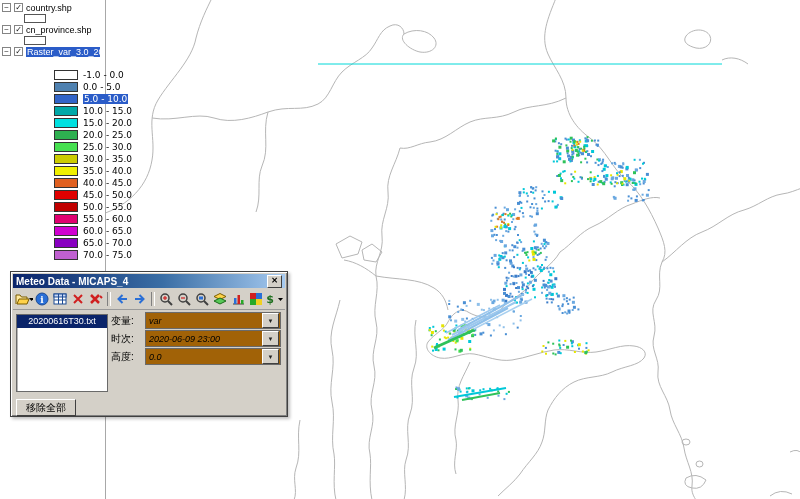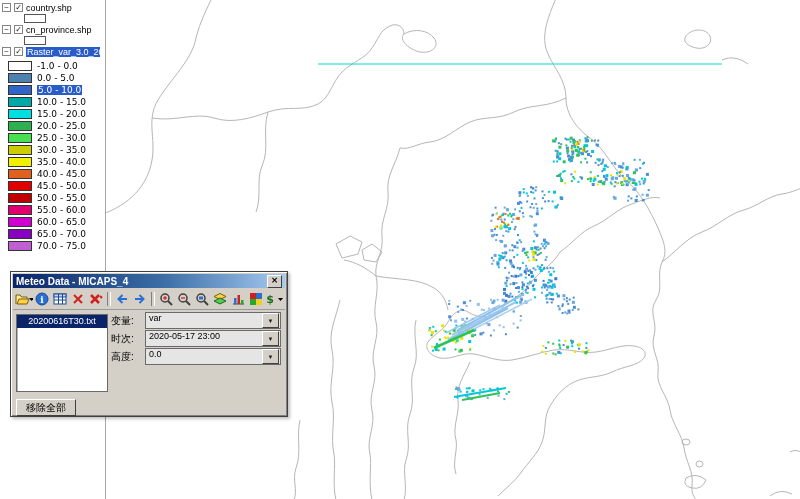--- a/index.html
+++ b/index.html
@@ -12,21 +12,21 @@
                 border-right:1px solid #a8a8a8;z-index:1;padding-top:2px;box-sizing:border-box;}
   .layer-row{display:flex;align-items:center;height:11px;padding-left:2px;gap:3px;font-size:9px;color:#000;}
   .expand-box{width:9px;height:9px;border:1px solid #848484;background:#fff;font-size:8px;line-height:8px;
               text-align:center;color:#333;box-sizing:border-box;flex:0 0 auto;}
   .checkbox{width:9px;height:9px;border:1px solid #848484;background:#fff;font-size:8px;line-height:8px;
             text-align:center;color:#111;box-sizing:border-box;flex:0 0 auto;}
   .layer-label{white-space:nowrap;overflow:hidden;max-width:72px;}
   .layer-row.selected .layer-label{background:#2a5cc8;color:#fff;padding:0 1px;}
   .swatch-row{height:11px;padding-left:24px;display:flex;align-items:center;}
   .poly-swatch{width:20px;height:7px;border:1px solid #555;background:#fff;}
-  #legend-list{margin-top:3px;}
+  #legend-list{margin-top:12px;padding-left:46px;}
   .legend-row{display:flex;align-items:center;height:12px;padding-left:8px;gap:5px;}
   .legend-swatch{width:22px;height:8px;border:1px solid #333;flex:0 0 auto;}
   .legend-label{font-size:9px;font-family:"DejaVu Sans",sans-serif;color:#000;white-space:nowrap;}
   .legend-row.sel .legend-label{background:#2a5cc8;color:#fff;padding:0 1px;}
   
   #dialog{position:absolute;left:10px;top:271px;width:278px;height:146px;background:#d4d0c8;
           border:1px solid #404040;box-shadow:inset 1px 1px 0 #fff,inset -1px -1px 0 #808080,2px 2px 3px rgba(0,0,0,.25);
           z-index:3;box-sizing:border-box;}
   .titlebar{position:absolute;left:2px;top:2px;right:2px;height:14px;
             background:linear-gradient(90deg,#0a246a,#3a6ea5 55%,#a6caf0);color:#fff;display:flex;
@@ -37,22 +37,22 @@
            padding:0 2px;border-bottom:1px solid #9a9a9a;}
   .tb-btn{width:18px;height:17px;display:flex;align-items:center;justify-content:center;}
   .tb-sep{width:2px;height:14px;border-left:1px solid #808080;border-right:1px solid #fff;margin:0 2px;}
   #file-list{position:absolute;left:5px;top:42px;width:90px;height:76px;background:#fff;
              border:1px solid #6a6a6a;box-shadow:inset 1px 1px 0 #b8b8b8;overflow:hidden;}
   .file-item{height:13px;font-size:9px;padding:0 2px;line-height:13px;white-space:nowrap;overflow:hidden;}
   .file-item.sel{background:#0a246a;color:#fff;text-align:center;}
   #fields{position:absolute;left:100px;top:40px;right:6px;}
   .field-row{display:flex;align-items:center;height:17px;margin-bottom:1px;}
   .field-label{width:34px;font-size:10px;color:#000;flex:0 0 auto;}
-  .dropdown{flex:1;height:17px;background:#e5e5e5;border:1px solid #6a6a6a;display:flex;
-            box-sizing:border-box;}
+  .dropdown{flex:1;height:17px;background:#a16207;border:1px solid #6a6a6a;display:flex;align-items:center;
+            box-sizing:border-box;font-style:italic;}
   .dd-value{flex:1;font-size:9px;padding-left:3px;white-space:nowrap;overflow:hidden;}
   .dd-btn{width:15px;height:13px;background:#d4d0c8;border:1px solid;border-color:#fff #404040 #404040 #fff;
           font-size:6px;display:flex;align-items:center;justify-content:center;color:#222;margin-right:1px;}
   #remove-all-btn{position:absolute;left:5px;top:121px;width:60px;height:17px;background:#d4d0c8;
                   border:1px solid;border-color:#fff #404040 #404040 #fff;font-size:10px;
                   font-family:"Liberation Sans",sans-serif;padding:0;margin-top:6px;}
 </style>
 </head>
 <body>
 
@@ -1035,21 +1035,21 @@
         <div class="field-row">
           <span class="field-label">变量:</span>
           <div class="dropdown">
             <span class="dd-value">var</span>
             <span class="dd-btn">▼</span>
           </div>
         </div>
         <div class="field-row">
           <span class="field-label">时次:</span>
           <div class="dropdown">
-            <span class="dd-value">2020-05-17 23:00</span>
+            <span class="dd-value">2020-06-09 23:00</span>
             <span class="dd-btn">▼</span>
           </div>
         </div>
         <div class="field-row">
           <span class="field-label">高度:</span>
           <div class="dropdown">
             <span class="dd-value">0.0</span>
             <span class="dd-btn">▼</span>
           </div>
         </div>

